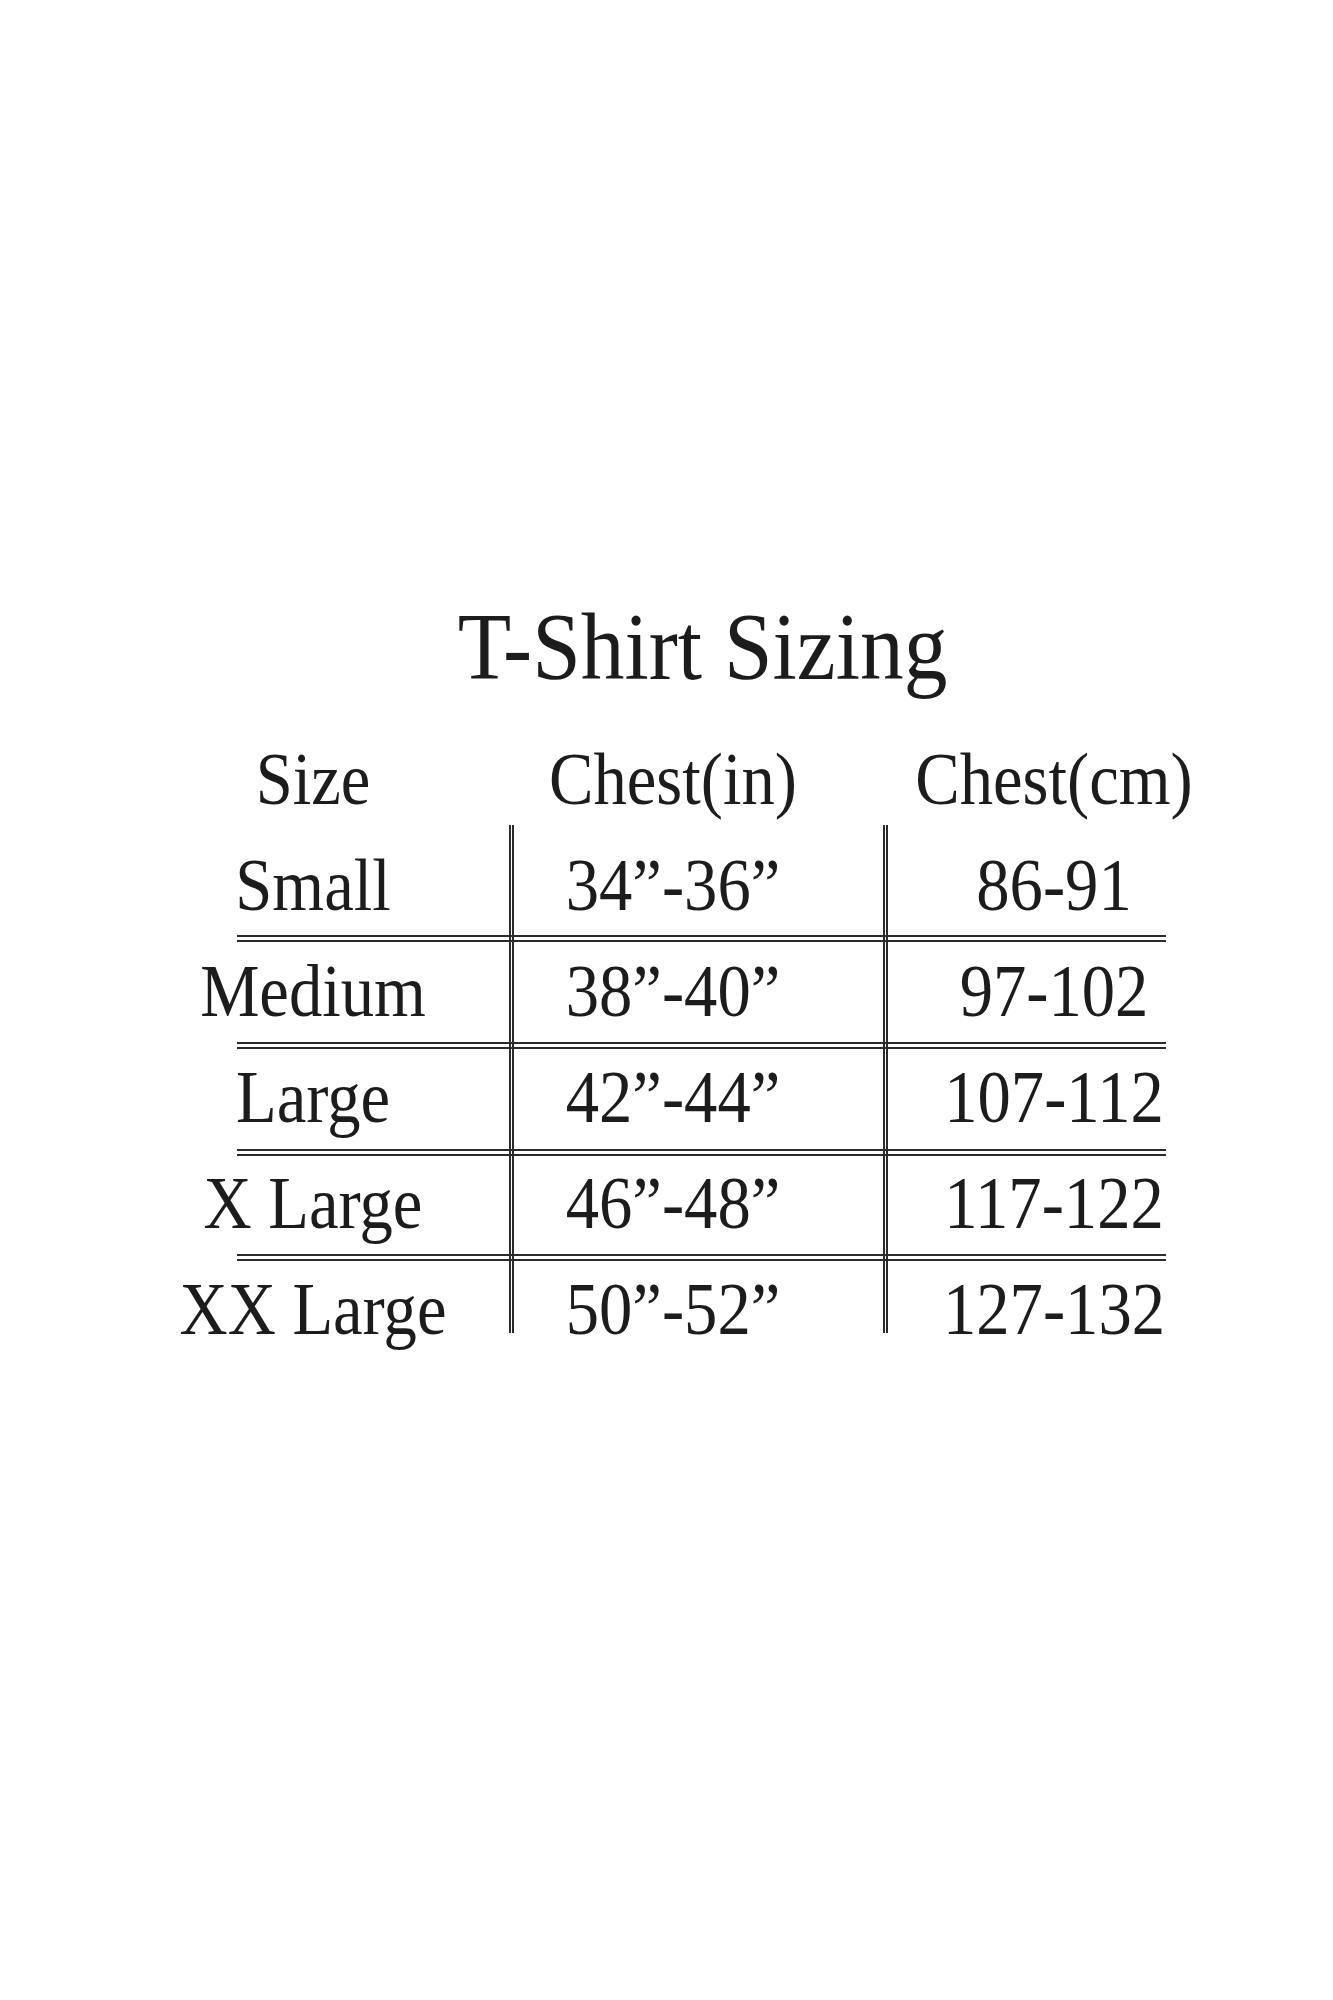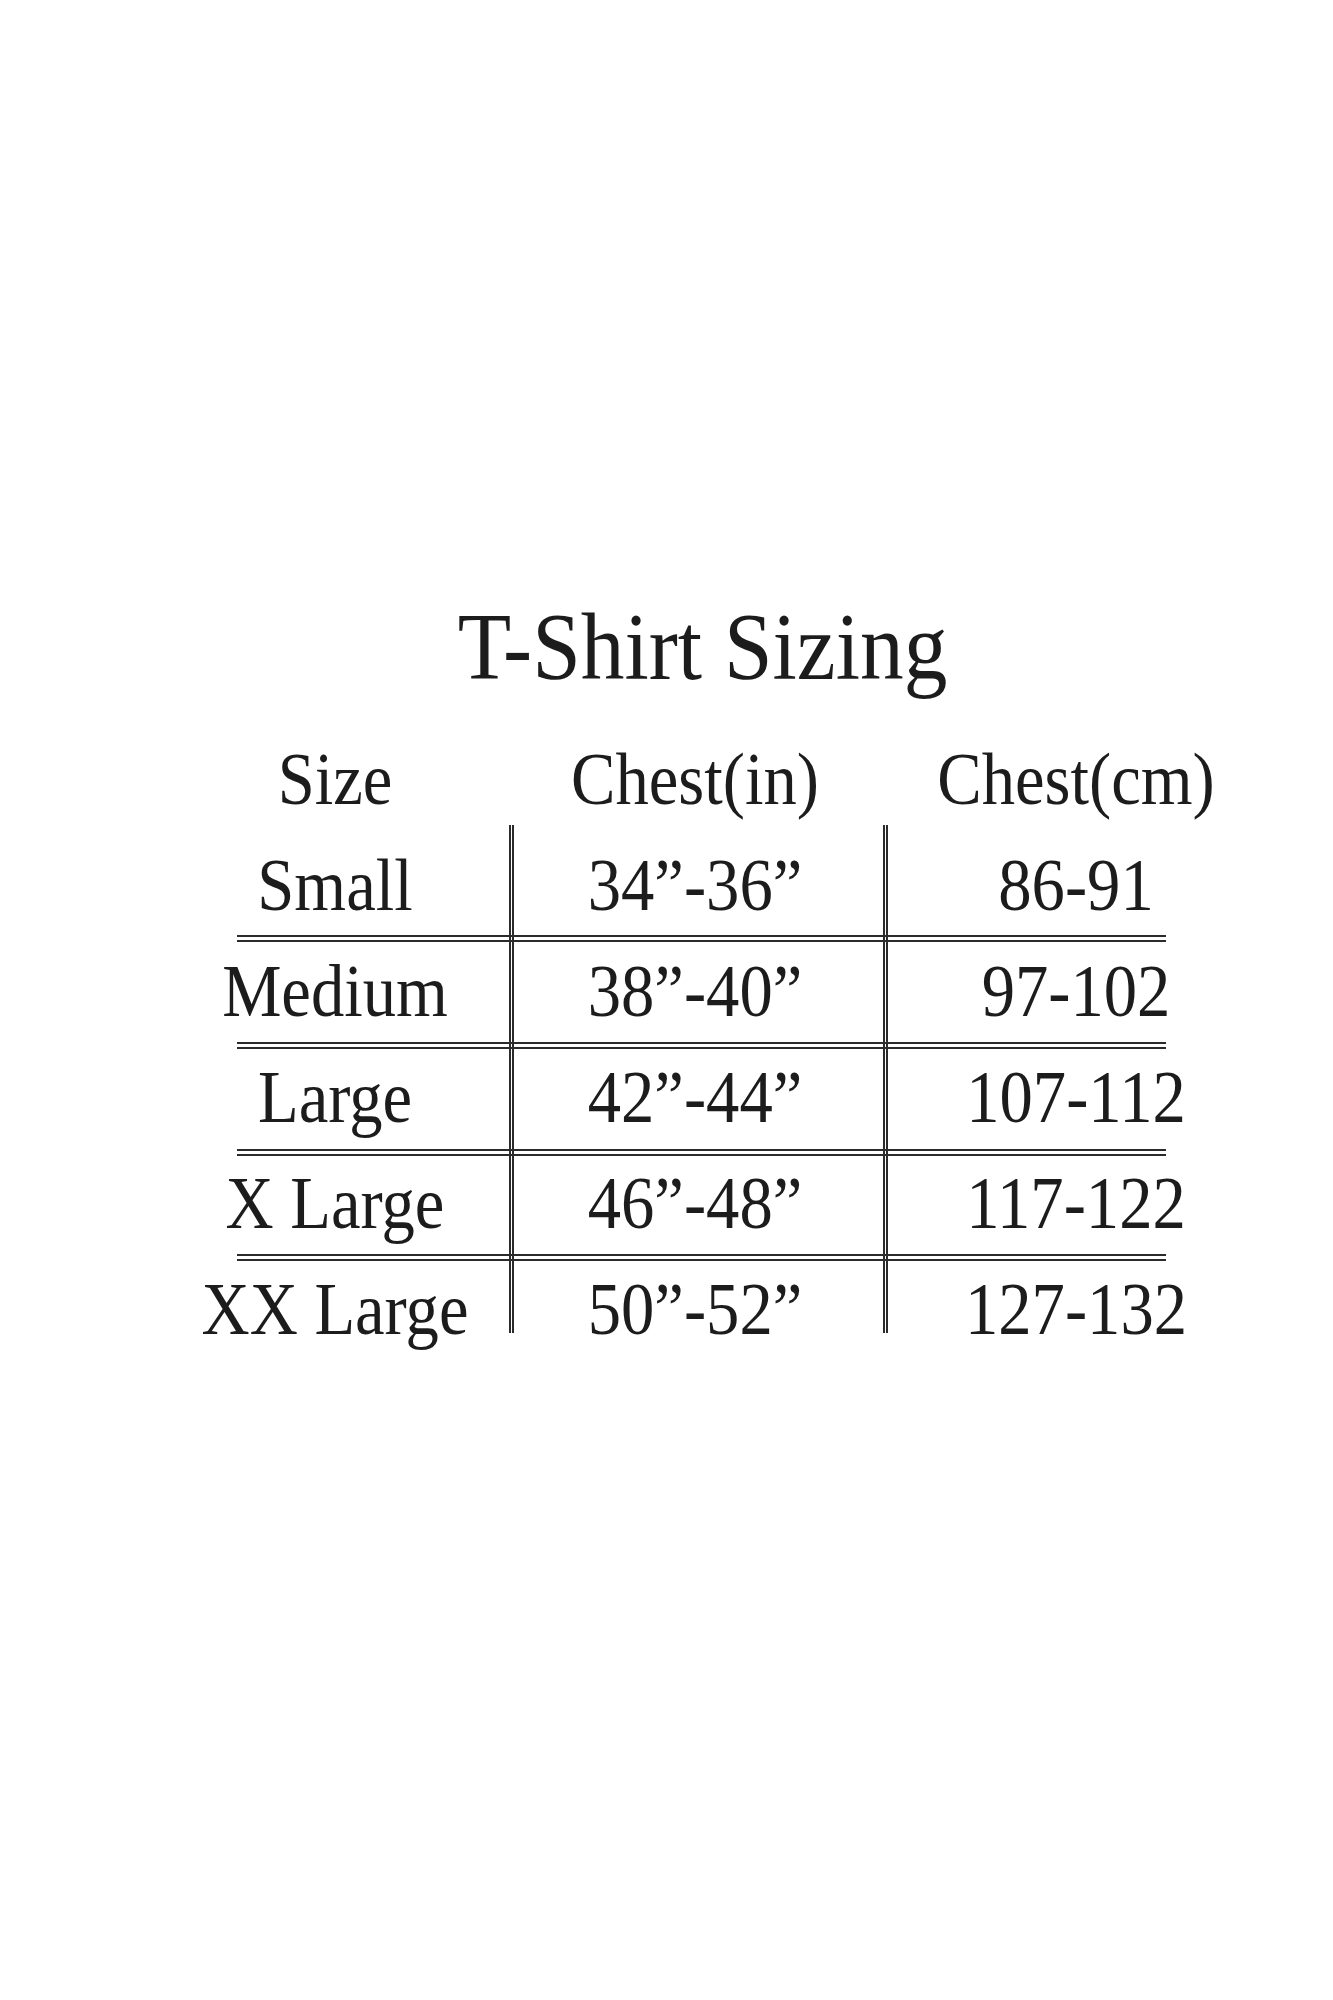--- a/index.html
+++ b/index.html
@@ -27,21 +27,21 @@
     text-align: center;
     font-size: 95px;
     font-weight: normal;
     line-height: 1;
     white-space: nowrap;
     transform: scaleX(0.92);
     color: var(--ink);
   }
   .size-table {
     position: absolute;
-    left: 134px;
+    left: 112px;
     top: 726px;
     display: grid;
     grid-template-columns: 330px 390px 372px;
     grid-template-rows: repeat(6, 106px);
   }
   .cell {
     display: flex;
     align-items: center;
     justify-content: center;
     font-size: 74px;

